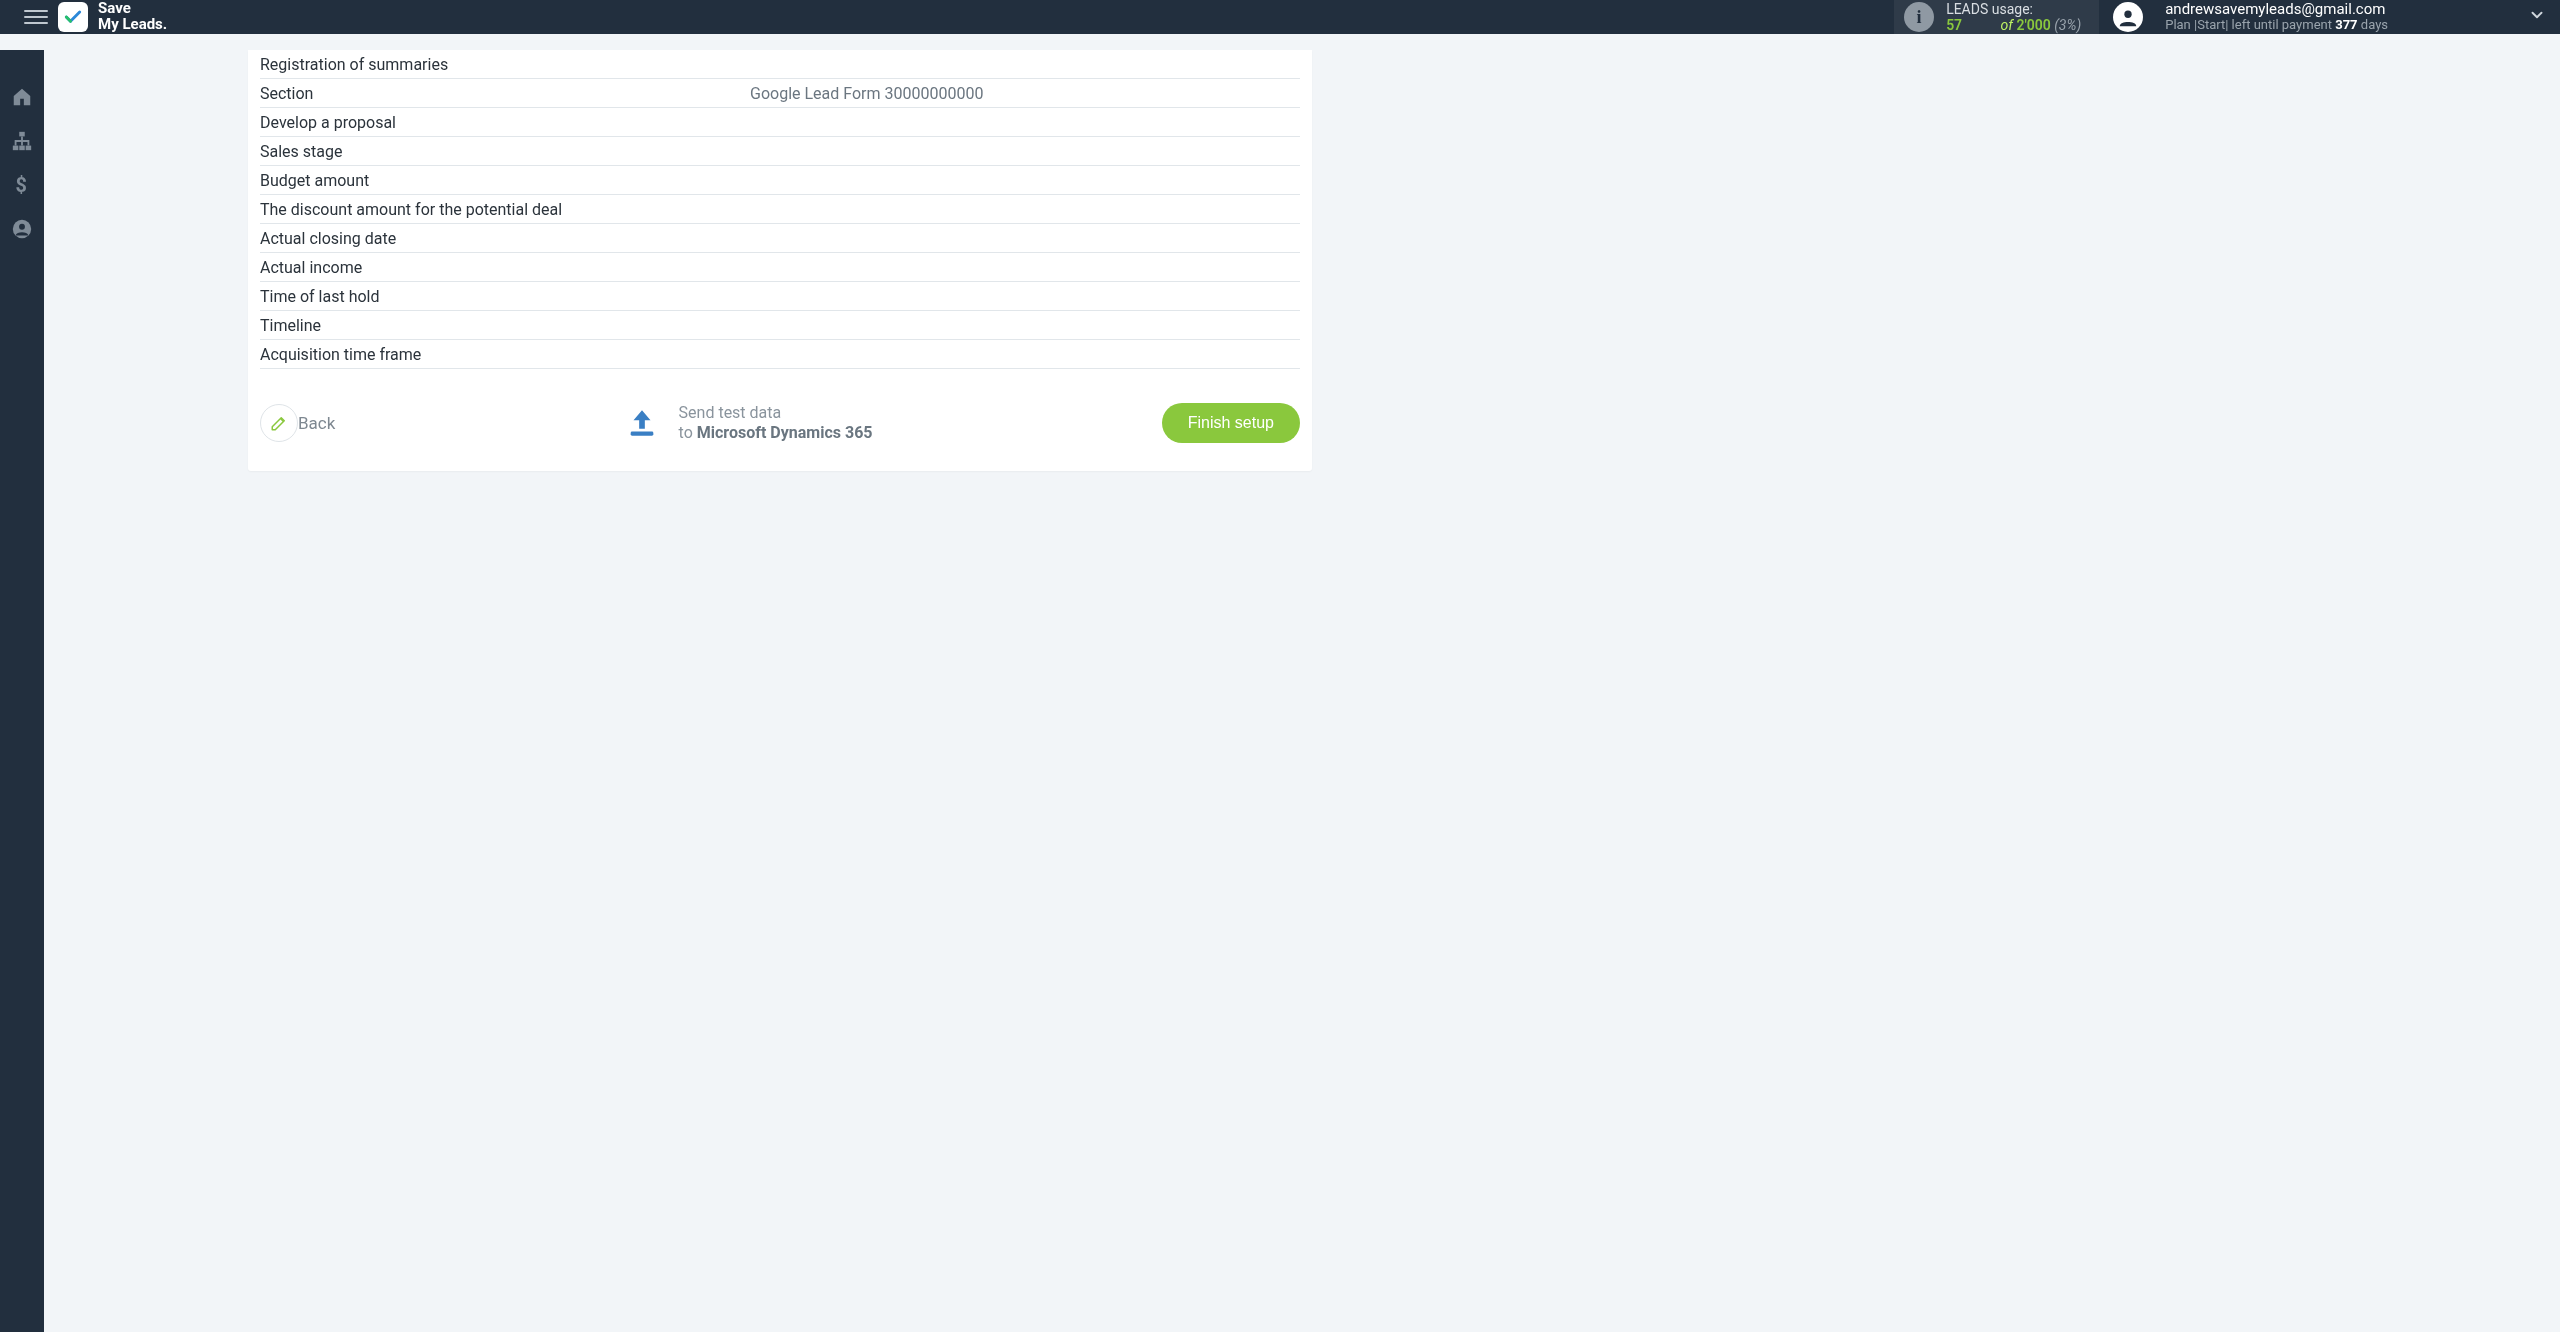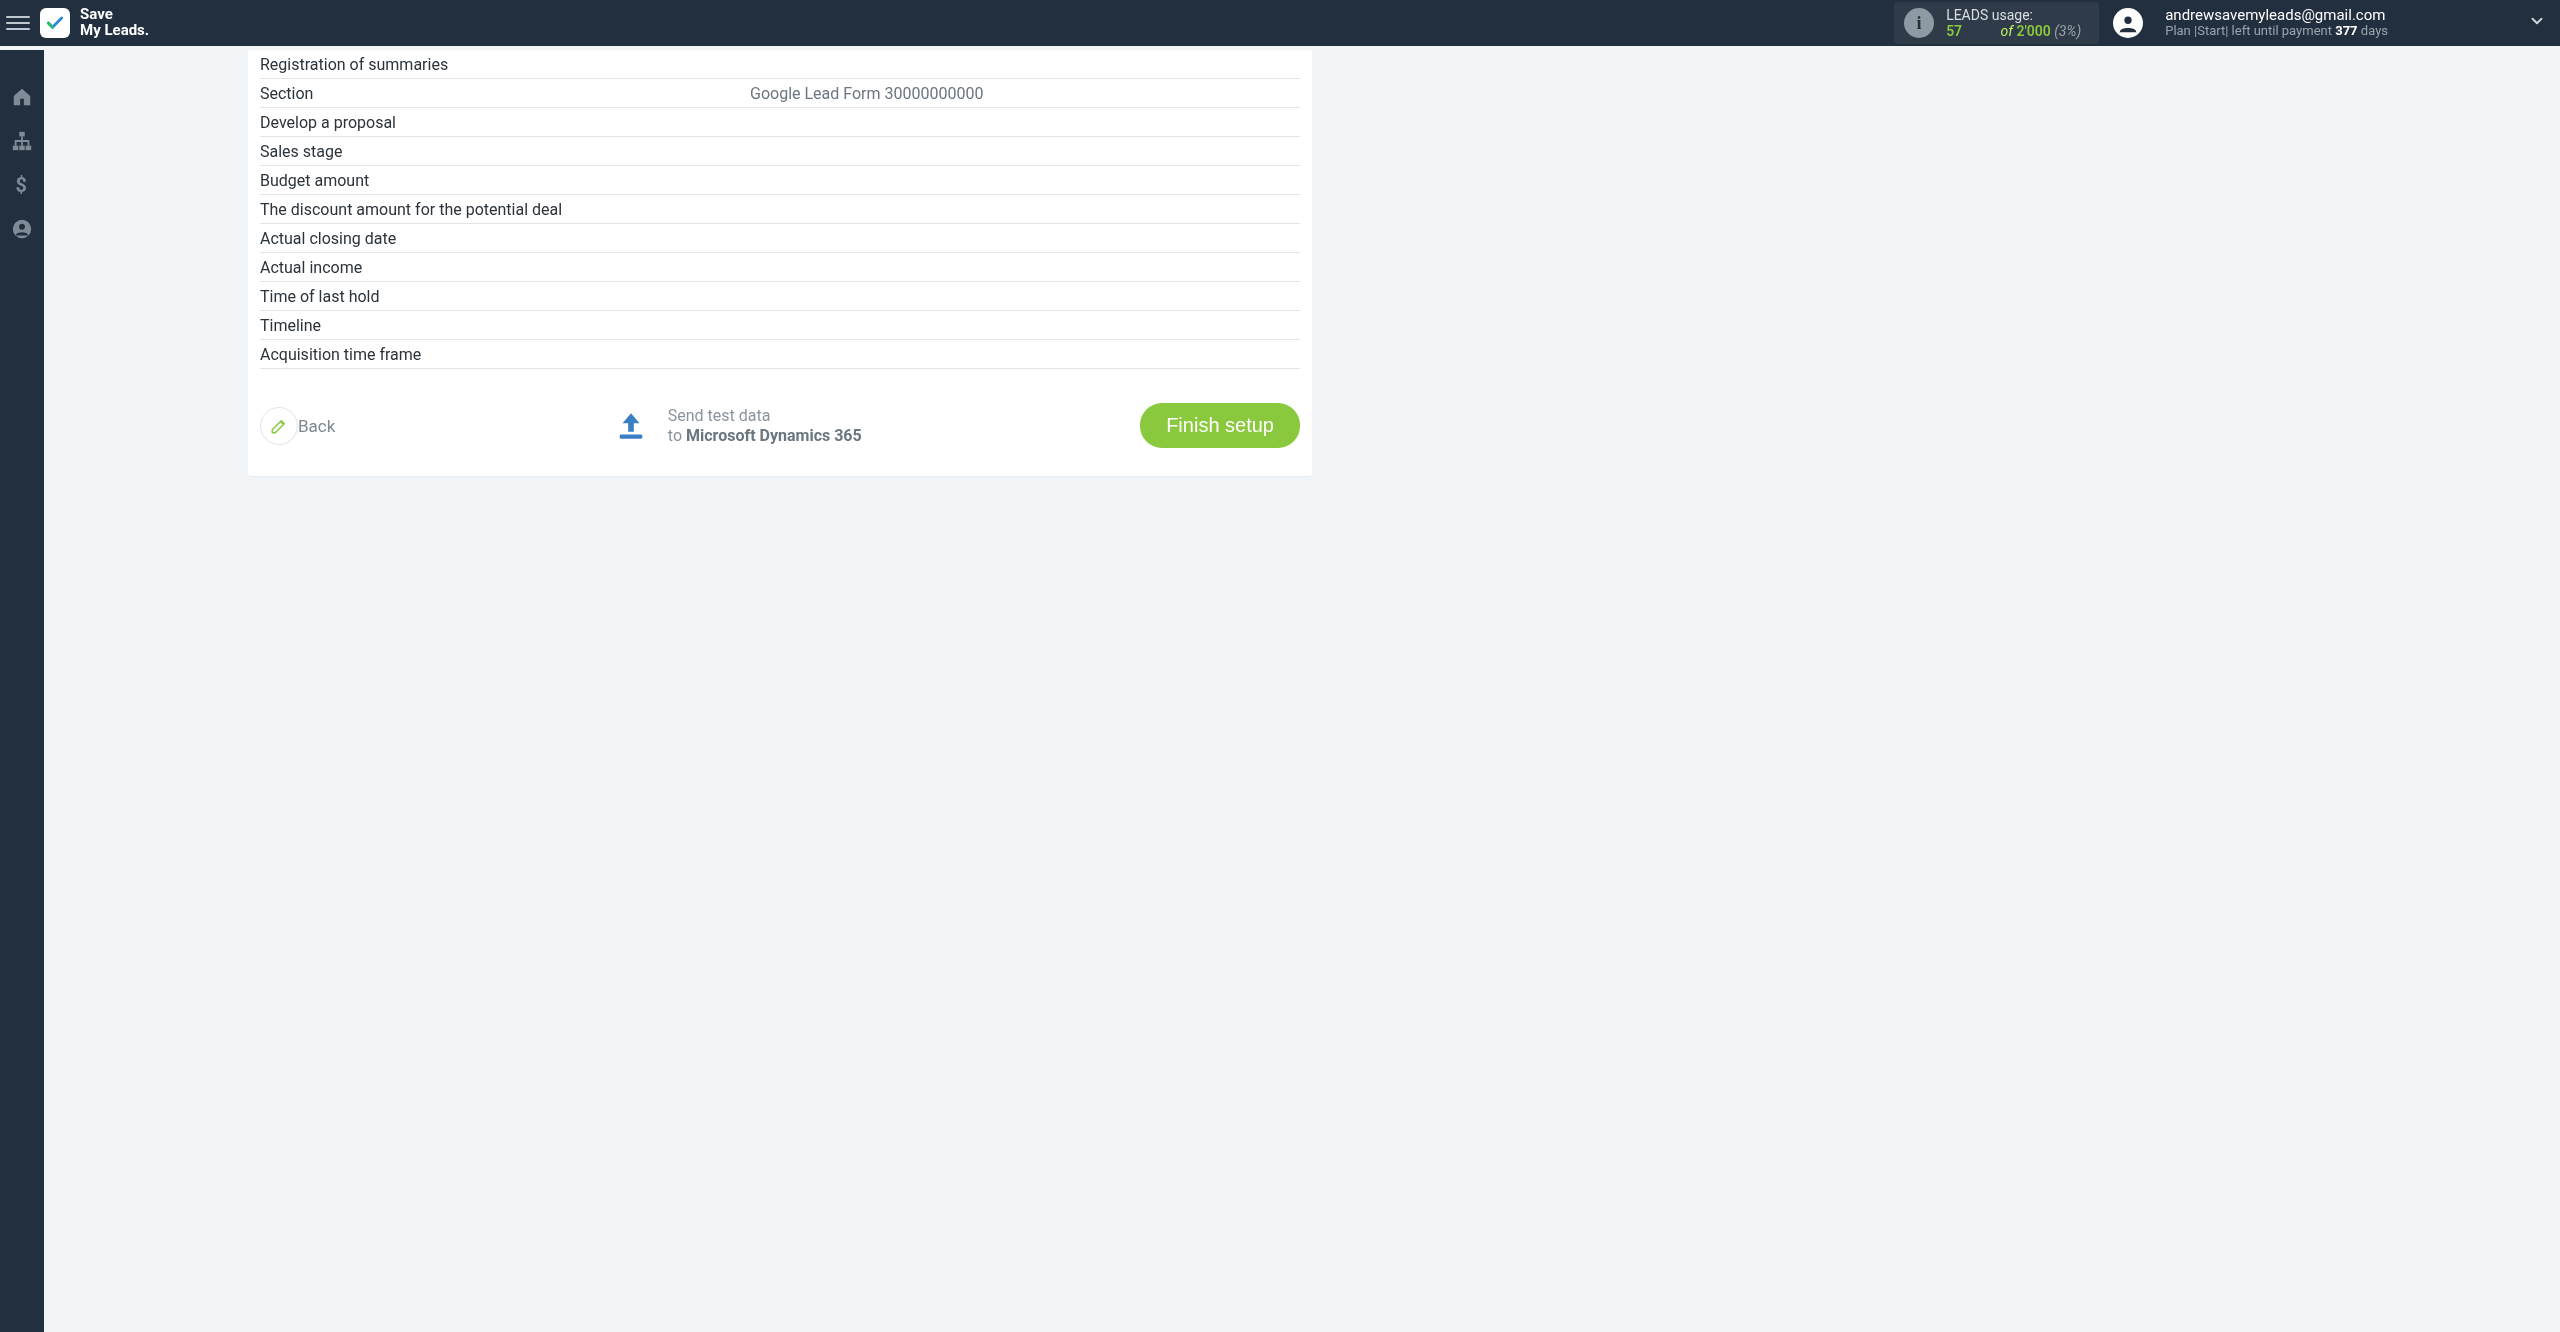--- a/index.html
+++ b/index.html
@@ -20,25 +20,25 @@
     background:var(--page);
     color:var(--text);
     font-size:16px;
     width:2560px;
     height:1332px;
     overflow:hidden;
     transform-origin:top left;
   }
   
   .header{
-    height:46px;
+    height:34px;
     background:var(--dark);
     display:flex;
     align-items:center;
-    padding:0 14px 0 6px;
+    padding:0 14px 0 24px;
     position:relative;
     z-index:10;
   }
   .menu-btn{
     width:24px;height:24px;
     display:flex;flex-direction:column;justify-content:center;gap:4px;
     cursor:pointer;
     margin-right:10px;
   }
   .menu-btn span{display:block;height:2px;background:#bfc7cf;border-radius:1px;}
@@ -118,21 +118,21 @@
     width:38px;height:38px;border-radius:50%;border:1px solid #dfe4e8;
     display:flex;align-items:center;justify-content:center;
   }
   .send-test{display:flex;align-items:center;gap:20px;cursor:pointer;}
   .send-text{line-height:1.25;}
   .send-line1{color:#8a949d;font-size:16px;}
   .send-line2{color:#8a949d;font-size:16px;}
   .send-line2 .dest{color:#6a7680;font-weight:700;}
   .finish-btn{
     background:var(--green);color:#fff;border:none;border-radius:22px;
-    padding:11px 26px;font-size:20px;cursor:pointer;
+    padding:11px 26px;font-size:16px;cursor:pointer;
   }
 </style>
 </head>
 <body>
 
 <div class="header">
   <div class="menu-btn">
     <span></span>
       <span></span>
       <span></span>

